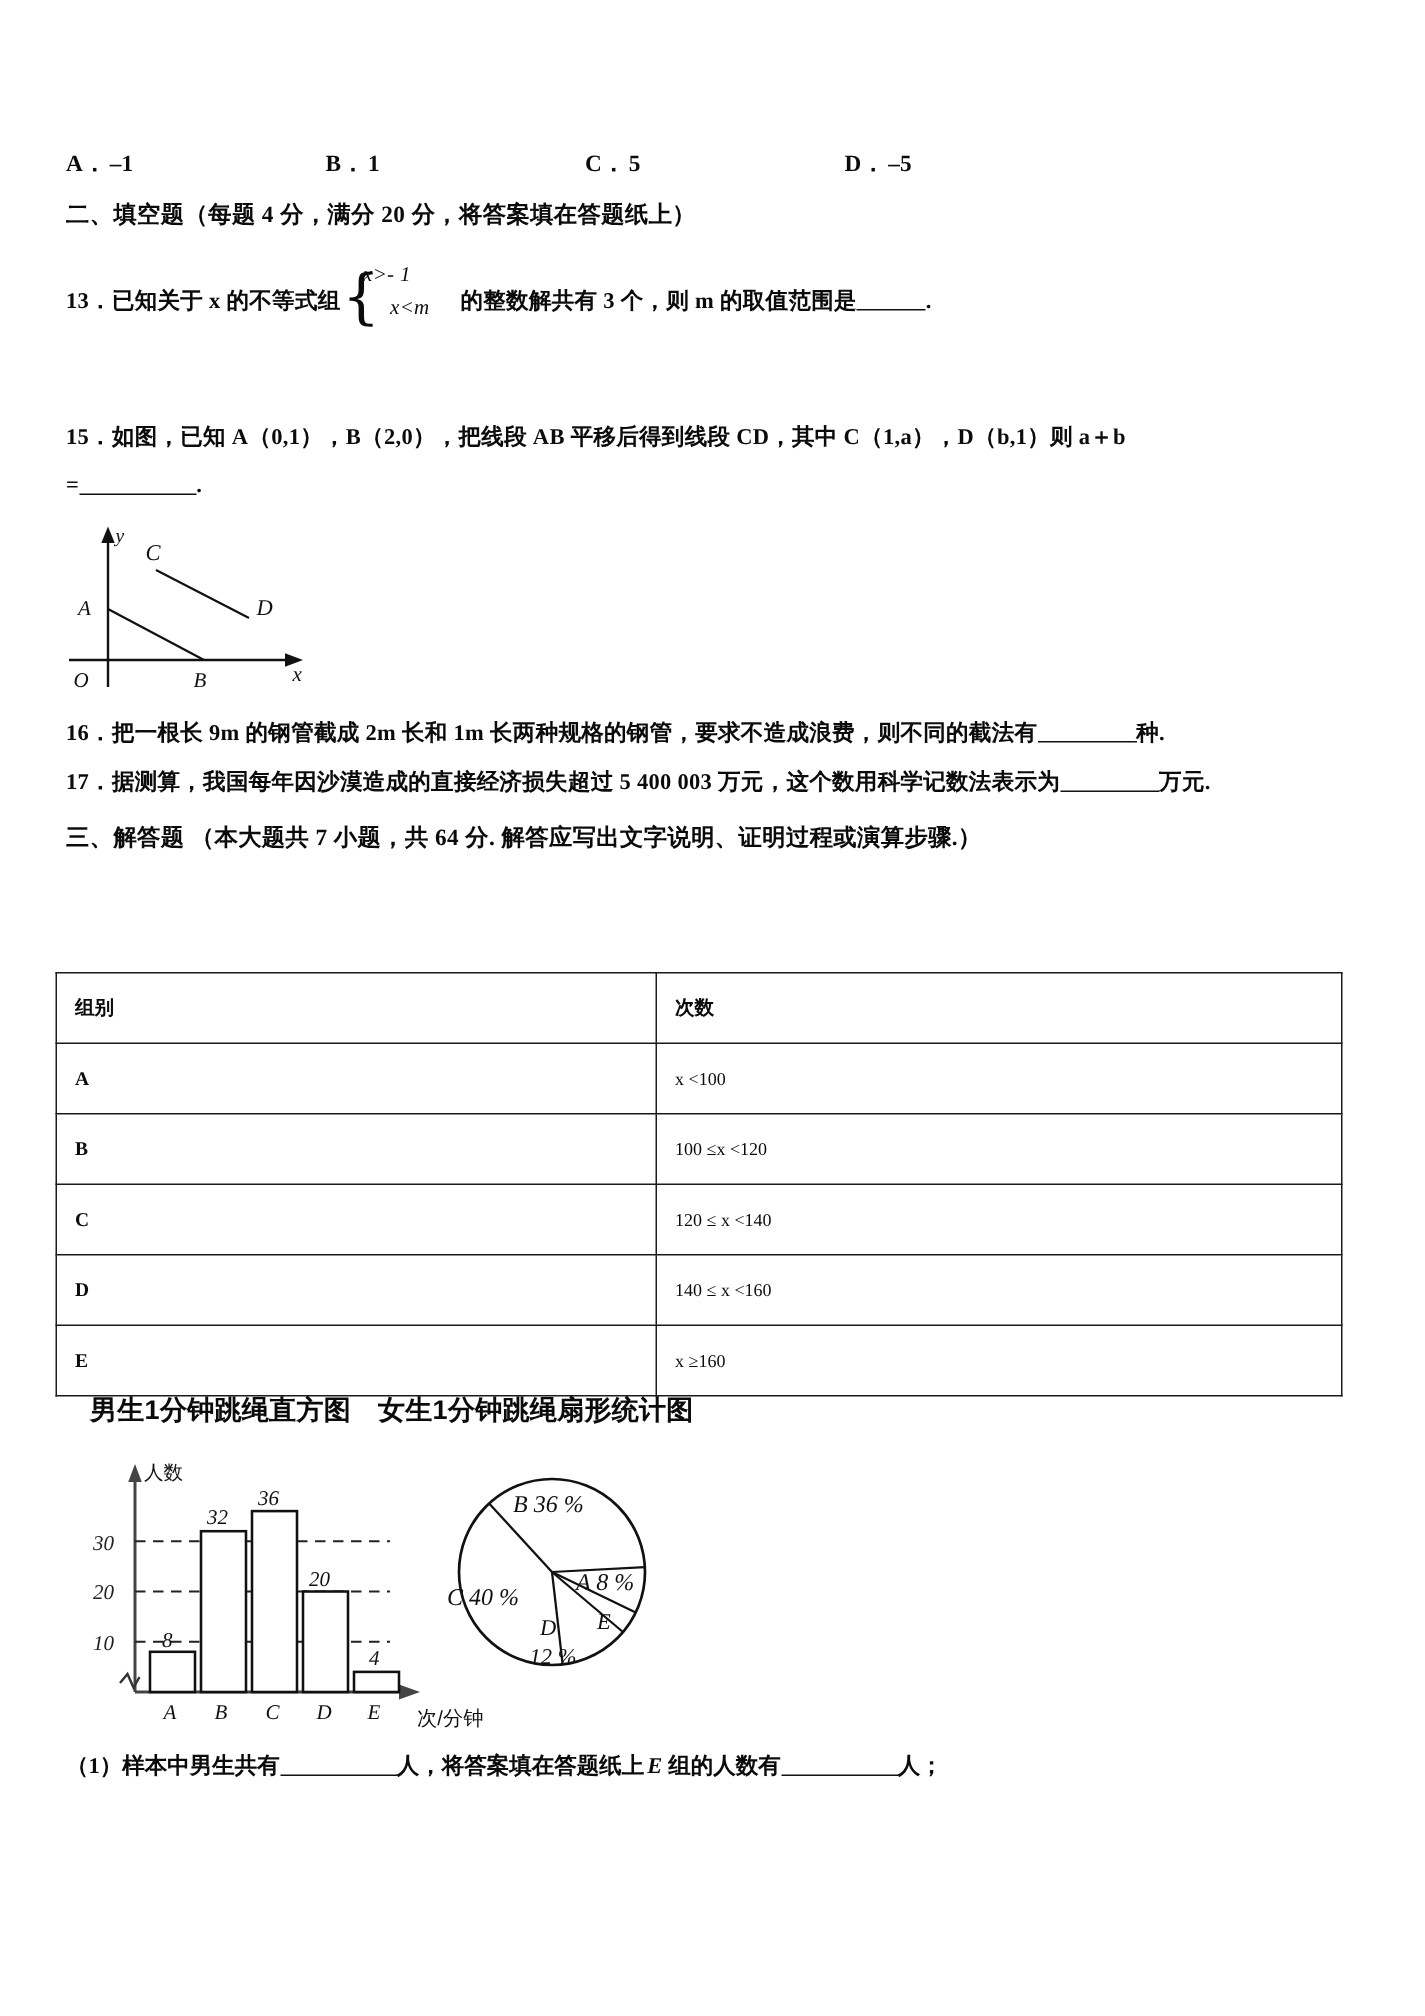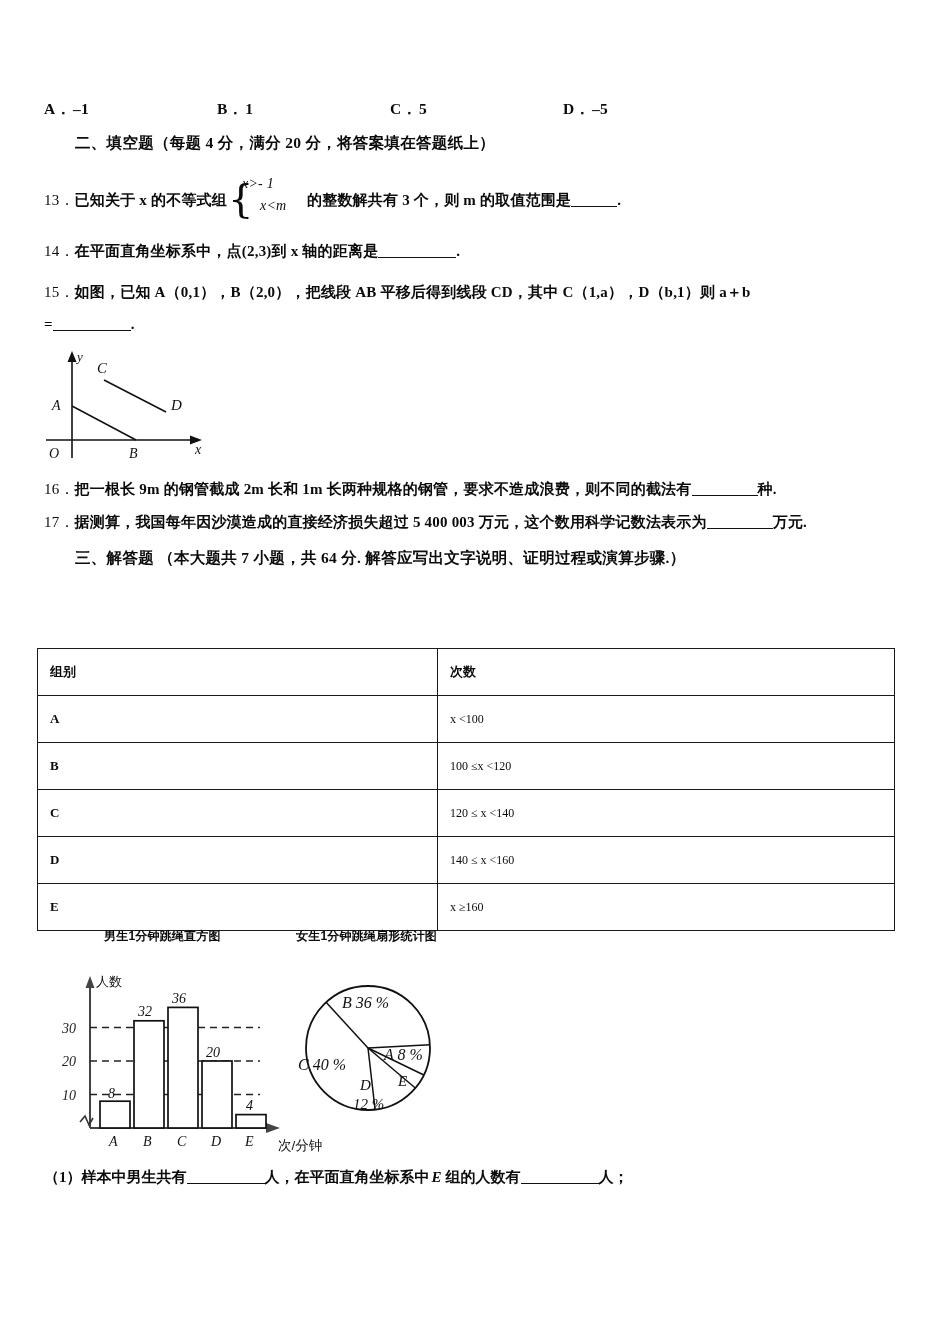--- a/index.html
+++ b/index.html
@@ -27,28 +27,28 @@
     font-weight: 700;
     letter-spacing: .2px;
   }
   #choices-row .choice { display: flex; align-items: baseline; }
   #choices-row .ck { width: 173px; }
   #choices-row .choice .lbl { margin-right: 2px; }
   #choices-row .choice .val { font-weight: 700; }
 
   
   .sec-head {
-    font-size: 15.5px; font-weight: 700; letter-spacing: .3px; margin-left: 31px;
+    font-size: 15.5px; font-weight: 700; letter-spacing: .3px;
   }
   #section-fill-heading { left: 44px; top: 133px; }
   #section-solve-heading { left: 44px; top: 548px; }
 
   
   .q { font-size: 15px; line-height: 1.55; font-weight: 700; letter-spacing: .2px; }
-  .q .num { font-weight: 400; }
+  .q .num { font-weight: 700; }
   .blank-s { display: inline-block; border-bottom: 1.2px solid #111; width: 46px; vertical-align: -2px; }
   .blank-m { display: inline-block; border-bottom: 1.2px solid #111; width: 66px; vertical-align: -2px; }
   .blank-l { display: inline-block; border-bottom: 1.2px solid #111; width: 78px; vertical-align: -2px; }
 
   #q13 { left: 44px; top: 182px; width: 860px; }
   #q14 { left: 44px; top: 240px; width: 860px; }
   #q15 { left: 44px; top: 281px; width: 860px; }
   #q15b { left: 44px; top: 313px; width: 300px; }
   #q16 { left: 44px; top: 478px; width: 880px; }
   #q17 { left: 44px; top: 511px; width: 880px; }
@@ -87,24 +87,23 @@
     vertical-align: middle;
     font-size: 13px;
     font-weight: 700;
   }
   #freq-table .col-a { width: 400px; }
   #freq-table td.val { font-weight: 400; font-size: 12px; }
 
   
   #charts-area { left: 0px; top: 928px; width: 950px; height: 230px; }
   .chart-title {
-    position: absolute; font-size: 12px; font-weight: 700;
+    position: absolute; font-size: 18px; font-weight: 700;
     letter-spacing: .2px; white-space: nowrap;
     font-family: "Liberation Sans", sans-serif;
-    margin-left: 44px;
   }
   #bar-chart-title { left: 60px; top: 0px; }
   #pie-chart-title { left: 252px; top: 0px; }
 
   
   #q18-1 { left: 44px; top: 1168px; width: 880px; font-size: 15px; font-weight: 700; }
 
   svg { display: block; overflow: visible; }
   .gtext { font-family: "Liberation Serif", "DejaVu Serif", serif; font-style: italic; }
 </style>
@@ -135,23 +134,20 @@
   <div class="abs sec-head" id="section-fill-heading">二、填空题（每题 4 分，满分 20 分，将答案填在答题纸上）</div>
 
   <div class="abs q" id="q13">
     <span class="num">13．</span><span>已知关于 x 的不等式组</span><span class="ineq-sys">
       <span class="brace">{</span>
       <span class="row1">x&gt;‑ 1</span>
       <span class="row2">x&lt;m</span>
     </span><span>的整数解共有 3 个，则 m 的取值范围是</span><span class="blank-s"></span><span>.</span>
   </div>
 
-  <div class="abs q" id="q14">
-    <span class="num">14．</span><span>在平面直角坐标系中，点(2,3)到 x 轴的距离是</span><span class="blank-l"></span><span>.</span>
-  </div>
 
   <div class="abs q" id="q15">
     <span class="num">15．</span><span>如图，已知 A（0,1），B（2,0），把线段 AB 平移后得到线段 CD，其中 C（1,a），D（b,1）则 a＋b</span>
   </div>
   <div class="abs q" id="q15b">
     <span>=</span><span class="blank-l"></span><span>.</span>
   </div>
 
   <div class="abs" id="coord-figure">
     <svg width="210" height="118" viewBox="0 0 210 118">
@@ -278,16 +274,16 @@
       <text class="gtext" x="62" y="56" font-size="16" fill="#111">B 36 %</text>
       <text class="gtext" x="104" y="108" font-size="16" fill="#111">A 8 %</text>
       <text class="gtext" x="118" y="134" font-size="15" fill="#111">E</text>
       <text class="gtext" x="80" y="138" font-size="15" fill="#111">D</text>
       <text class="gtext" x="73" y="157" font-size="15" fill="#111">12 %</text>
       <text class="gtext" x="18" y="118" font-size="16" fill="#111">C 40 %</text>
     </svg>
   </div>
 
   <div class="abs" id="q18-1">
-    <span>（1）样本中男生共有</span><span class="blank-l"></span><span>人，在平面直角坐标系中</span><span class="ital" style="padding:0 4px 0 2px">E</span><span>组的人数有</span><span class="blank-l"></span><span>人；</span>
+    <span>（1）样本中男生共有</span><span class="blank-l"></span><span>人，将答案填在答题纸上</span><span class="ital" style="padding:0 4px 0 2px">E</span><span>组的人数有</span><span class="blank-l"></span><span>人；</span>
   </div>
 
 </div>
 
 </body></html>

